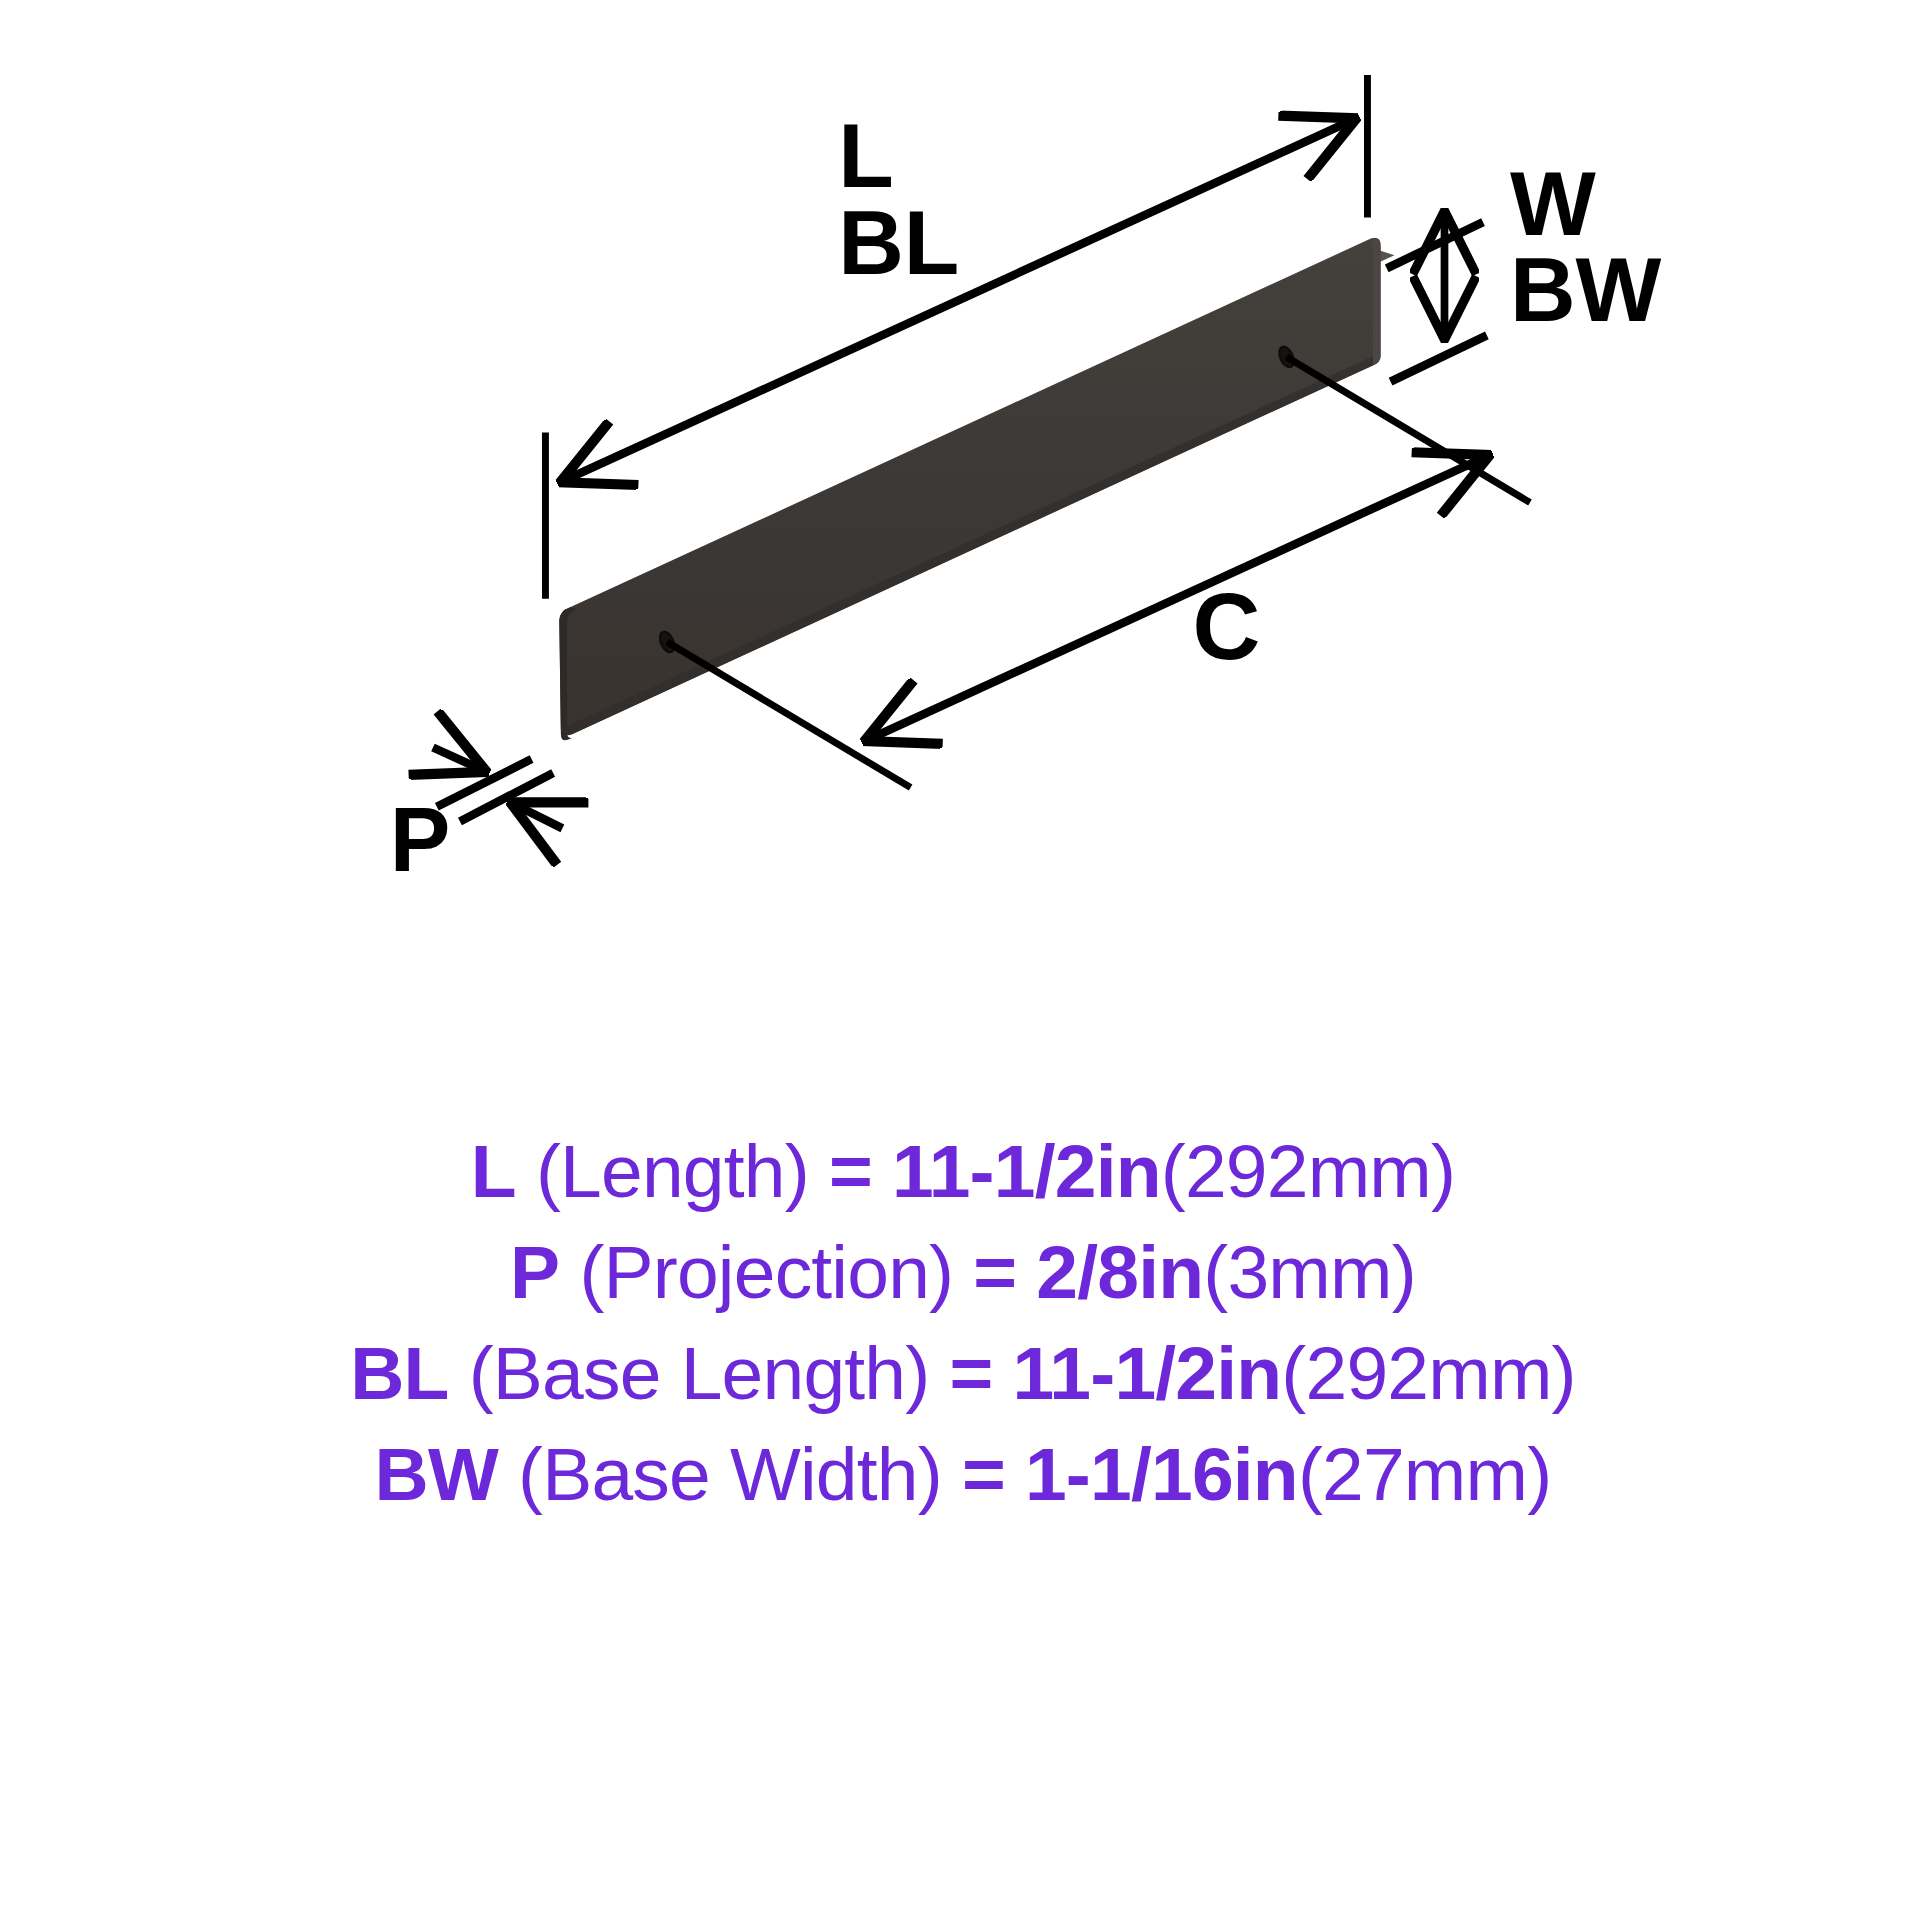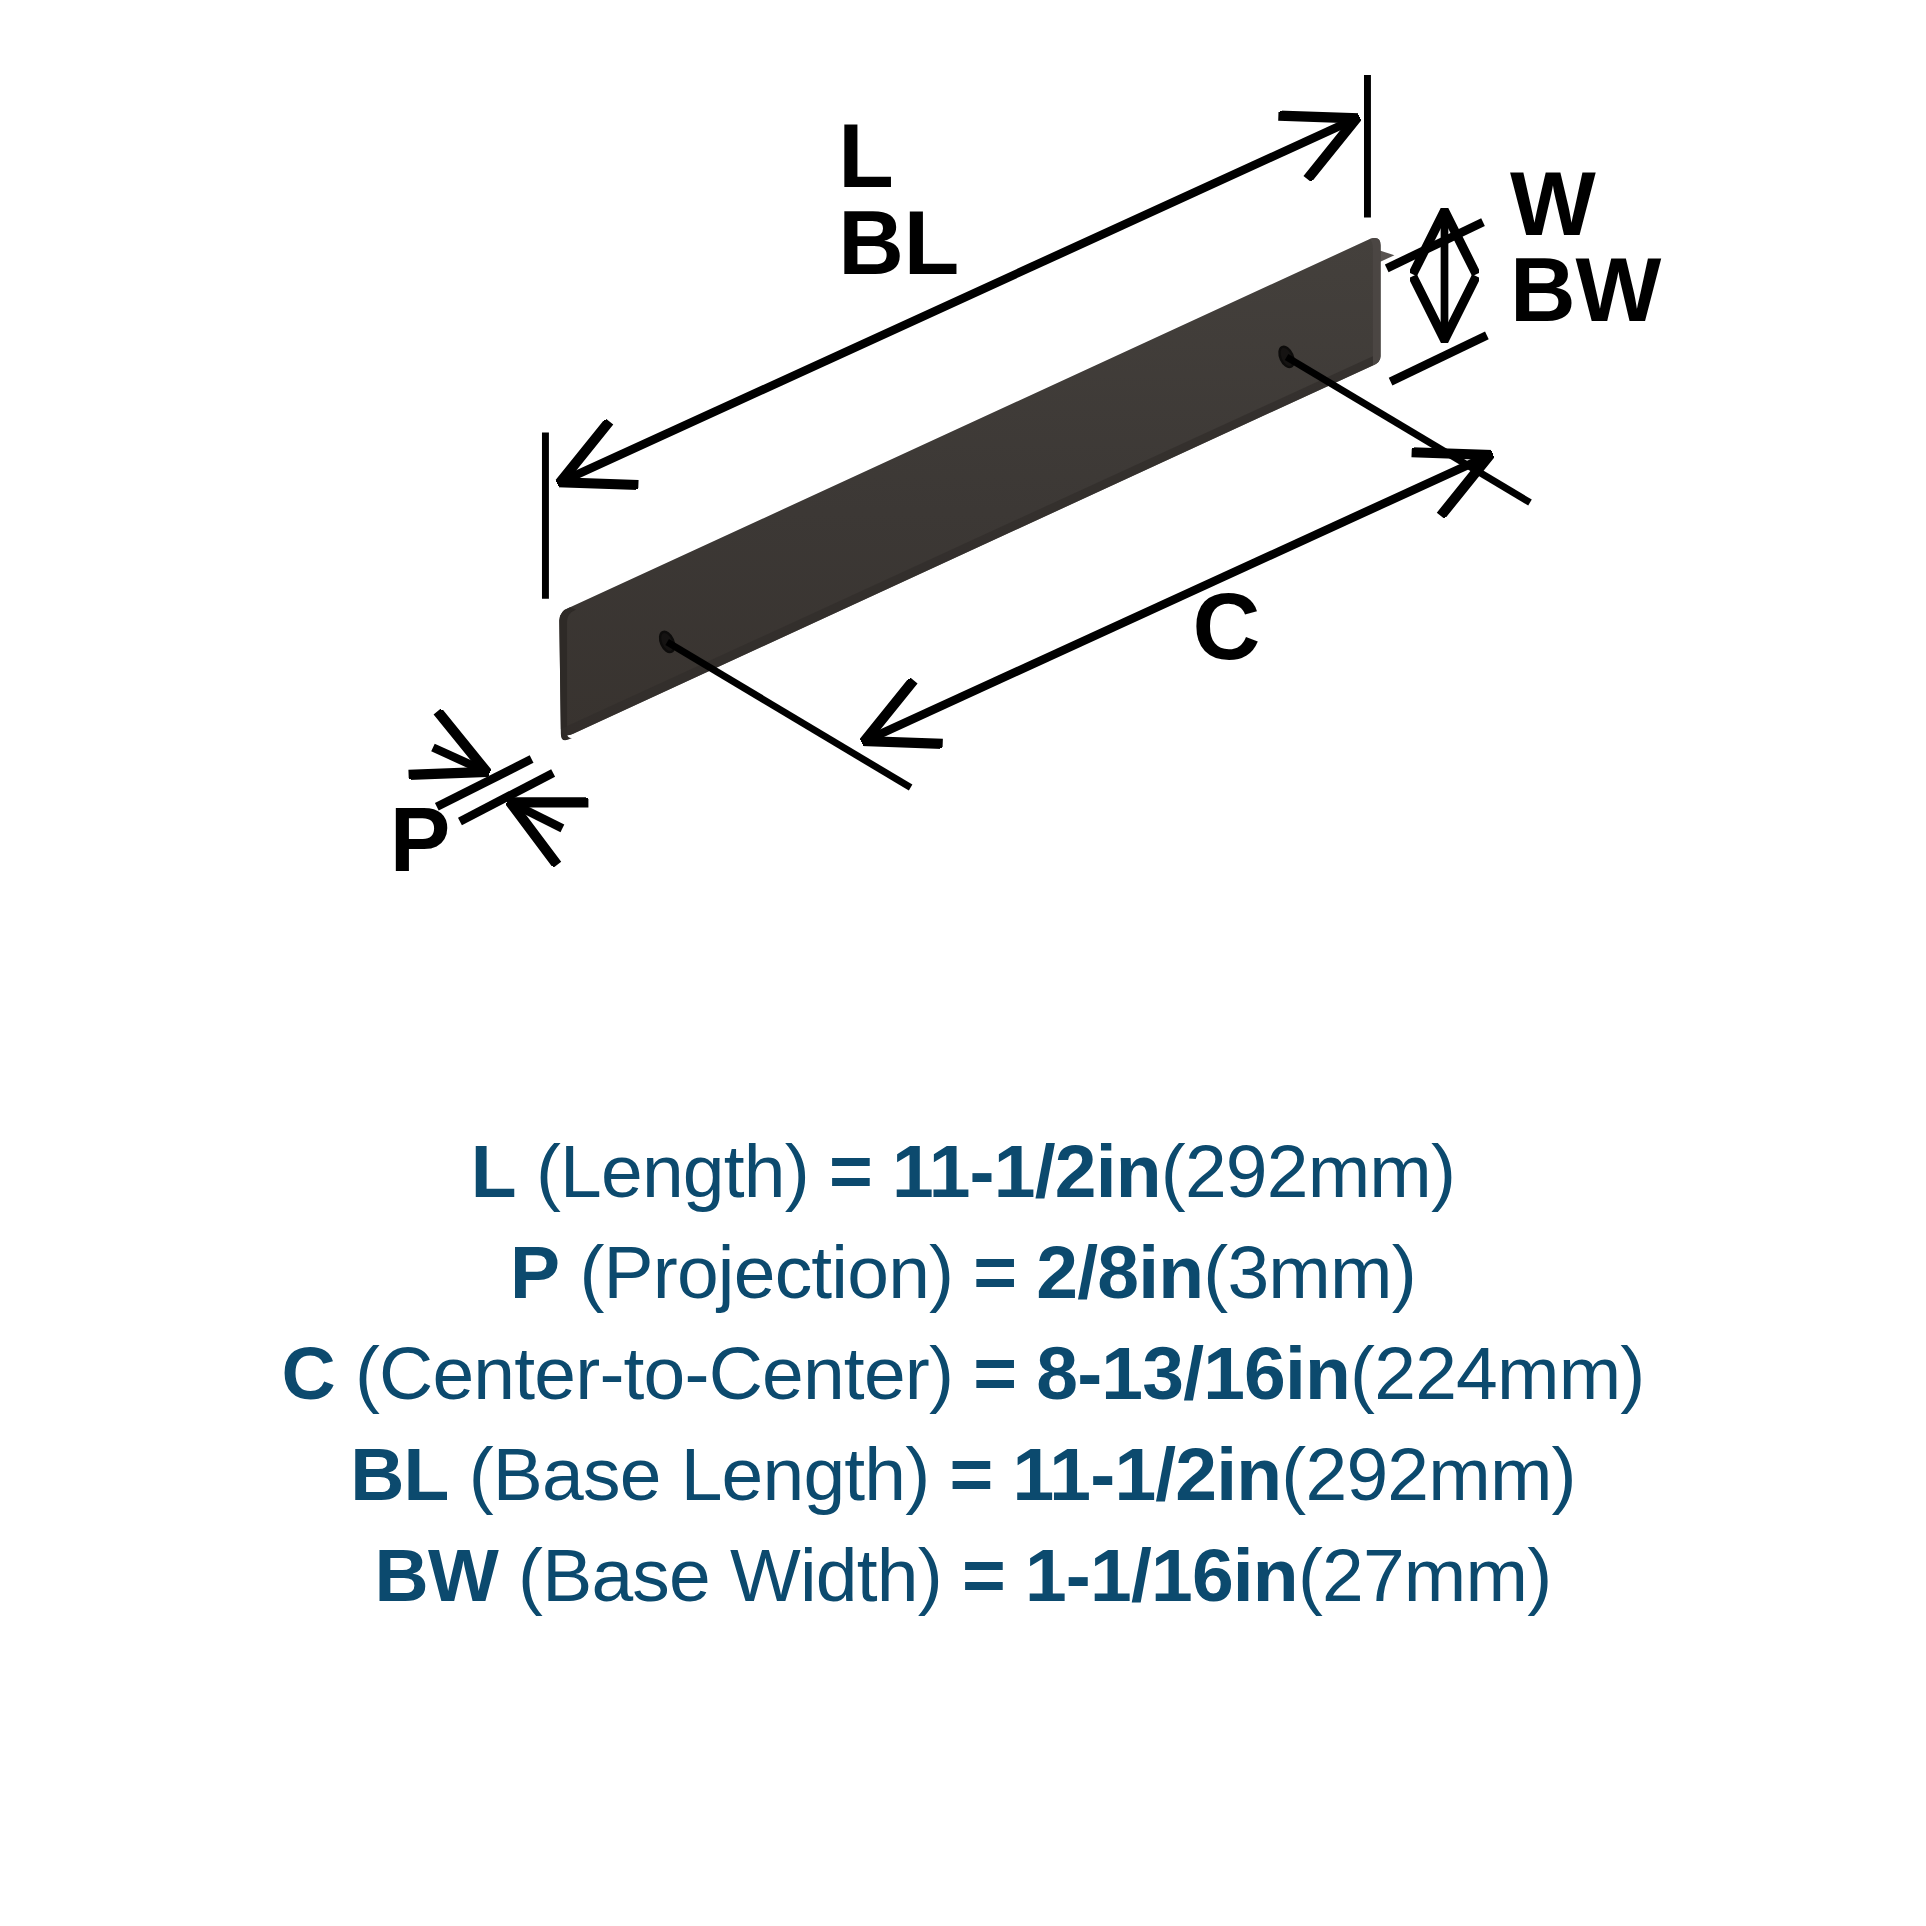--- a/index.html
+++ b/index.html
@@ -38,21 +38,21 @@
     position: absolute;
     left: 0;
     top: 1121px;
     width: 1926px;
     text-align: center;
   }
   .spec-row {
     font-family: "Liberation Sans", sans-serif;
     font-size: 75px;
     line-height: 101px;
-    color: #0c4a6e;
+    color: #6d28d9;
     white-space: nowrap;
     letter-spacing: -0.8px;
   }
   .spec-code {
     font-weight: bold;
   }
   .spec-name {
     font-weight: normal;
   }
   .spec-eq {
@@ -183,23 +183,20 @@
 
     <div class="spec-row">
       <span class="spec-code">L</span><span> </span><span class="spec-name">(Length)</span><span> </span><span class="spec-eq">=</span><span> </span><span class="spec-imperial">11-1/2in</span><span class="spec-metric">(292mm)</span>
     </div>
 
 
     <div class="spec-row">
       <span class="spec-code">P</span><span> </span><span class="spec-name">(Projection)</span><span> </span><span class="spec-eq">=</span><span> </span><span class="spec-imperial">2/8in</span><span class="spec-metric">(3mm)</span>
     </div>
 
-    <div class="spec-row">
-      <span class="spec-code">C</span><span> </span><span class="spec-name">(Center-to-Center)</span><span> </span><span class="spec-eq">=</span><span> </span><span class="spec-imperial">8-13/16in</span><span class="spec-metric">(224mm)</span>
-    </div>
 
     <div class="spec-row">
       <span class="spec-code">BL</span><span> </span><span class="spec-name">(Base Length)</span><span> </span><span class="spec-eq">=</span><span> </span><span class="spec-imperial">11-1/2in</span><span class="spec-metric">(292mm)</span>
     </div>
 
     <div class="spec-row">
       <span class="spec-code">BW</span><span> </span><span class="spec-name">(Base Width)</span><span> </span><span class="spec-eq">=</span><span> </span><span class="spec-imperial">1-1/16in</span><span class="spec-metric">(27mm)</span>
     </div>
 
   </div>

